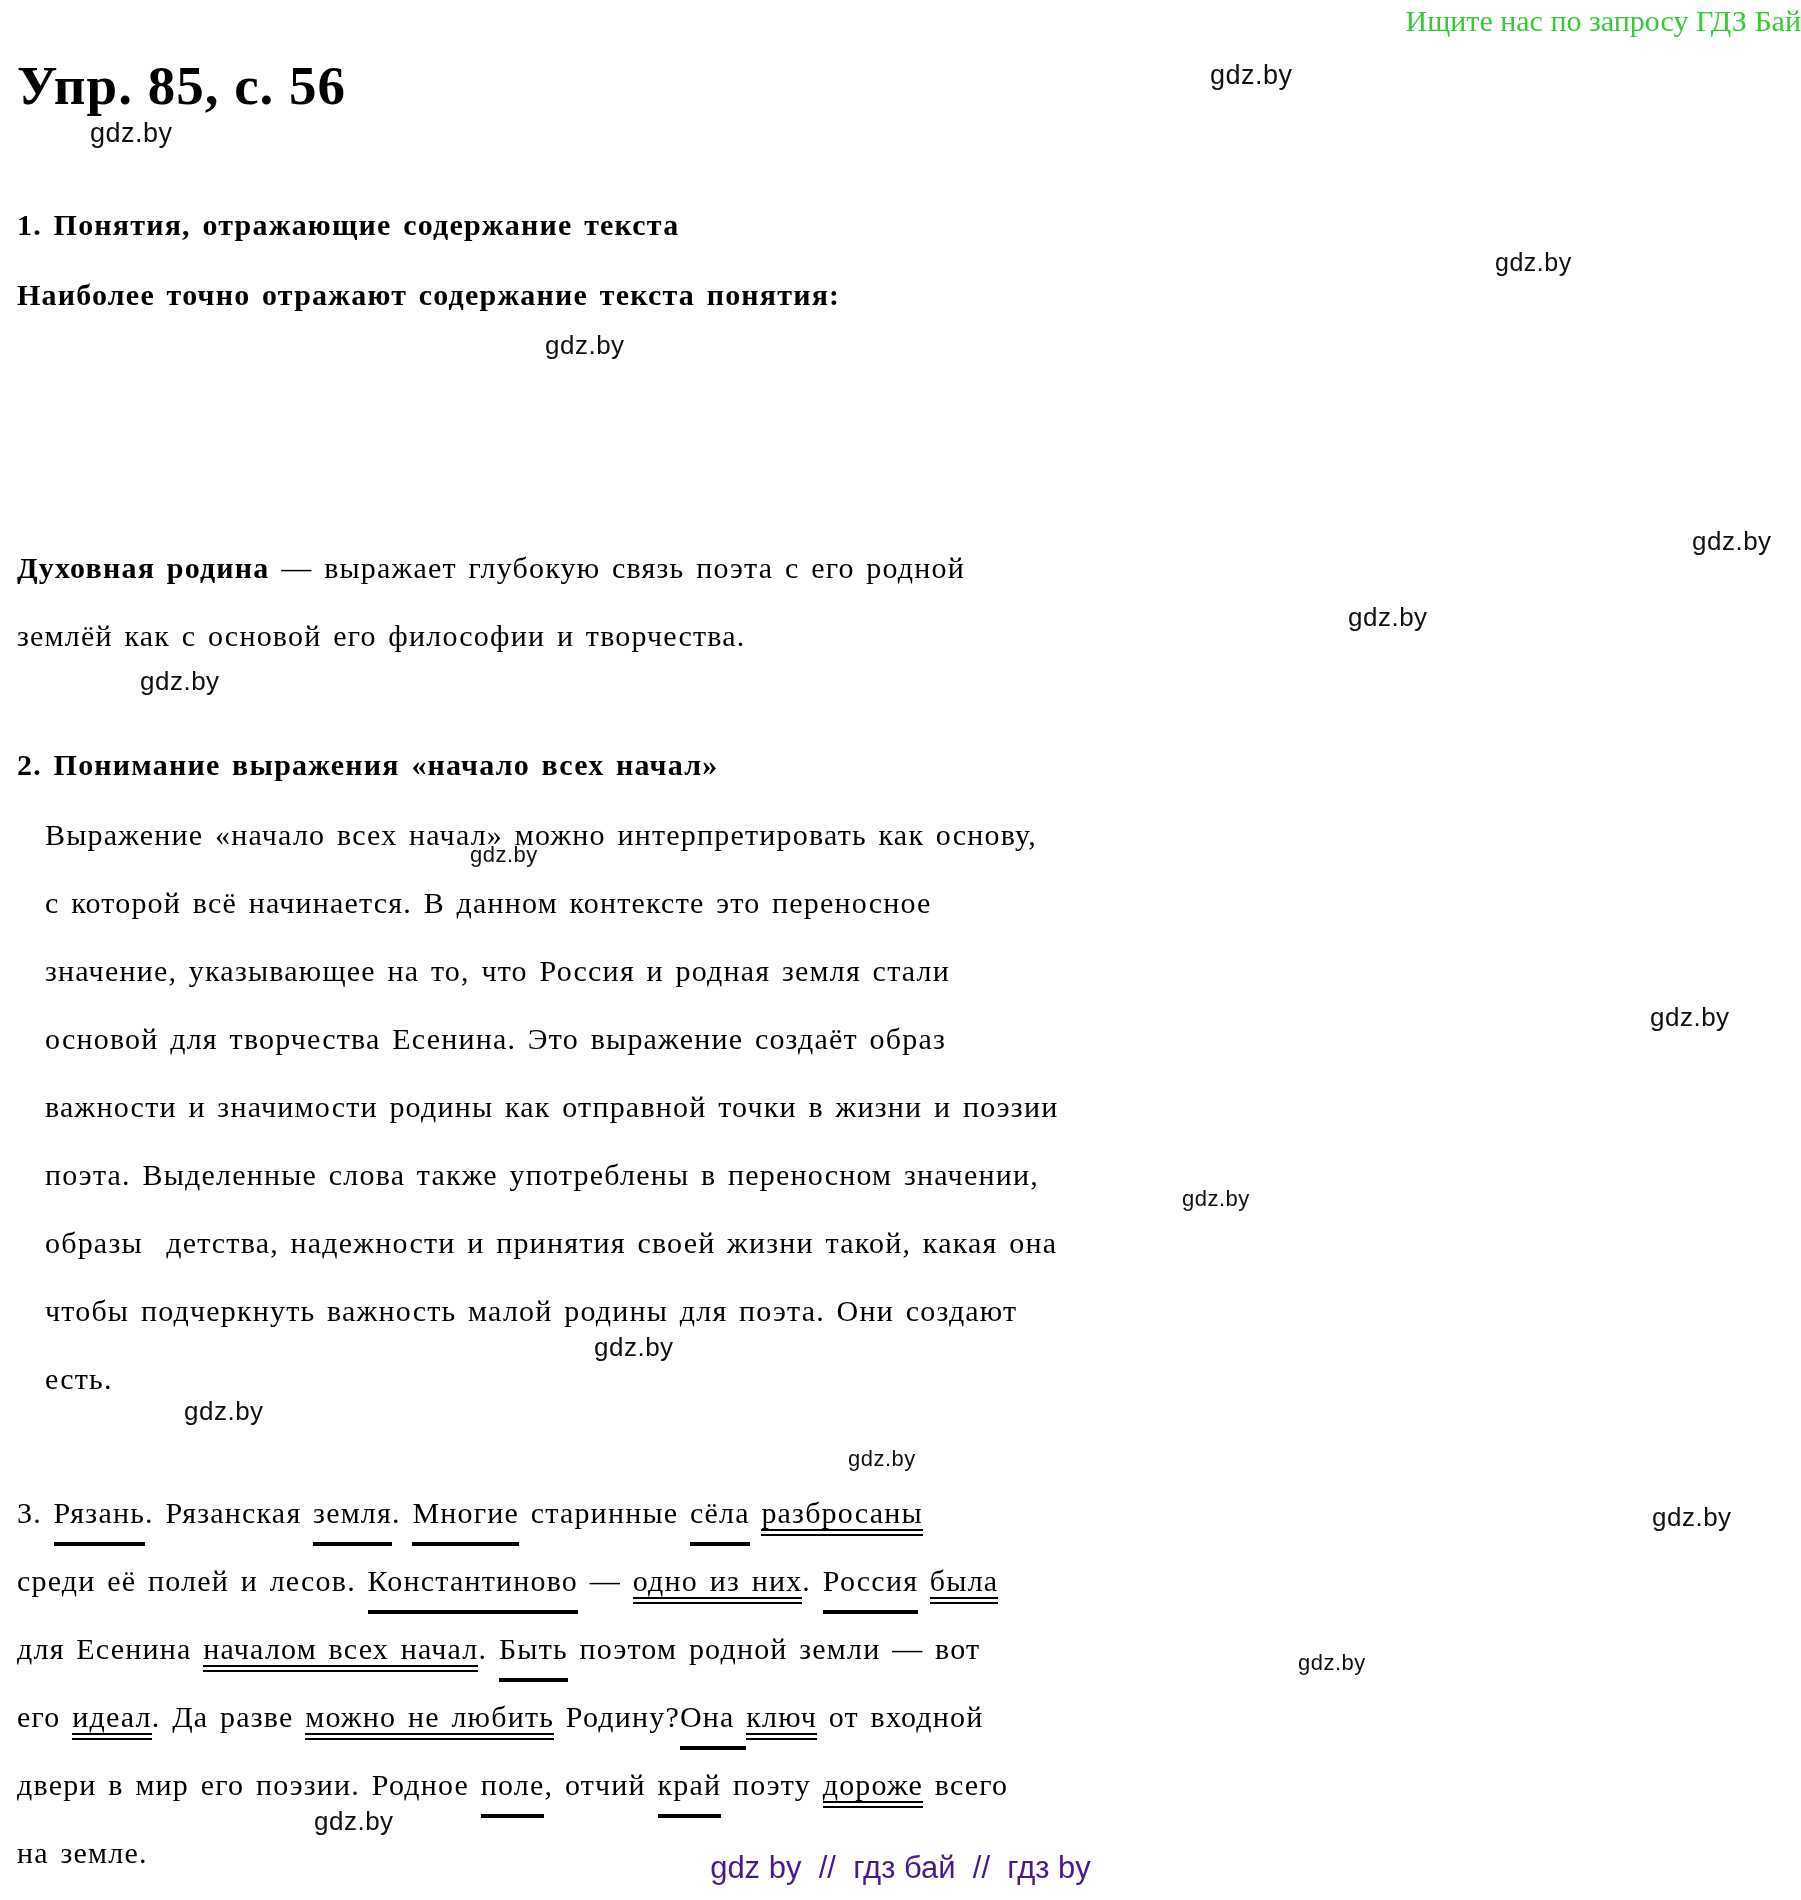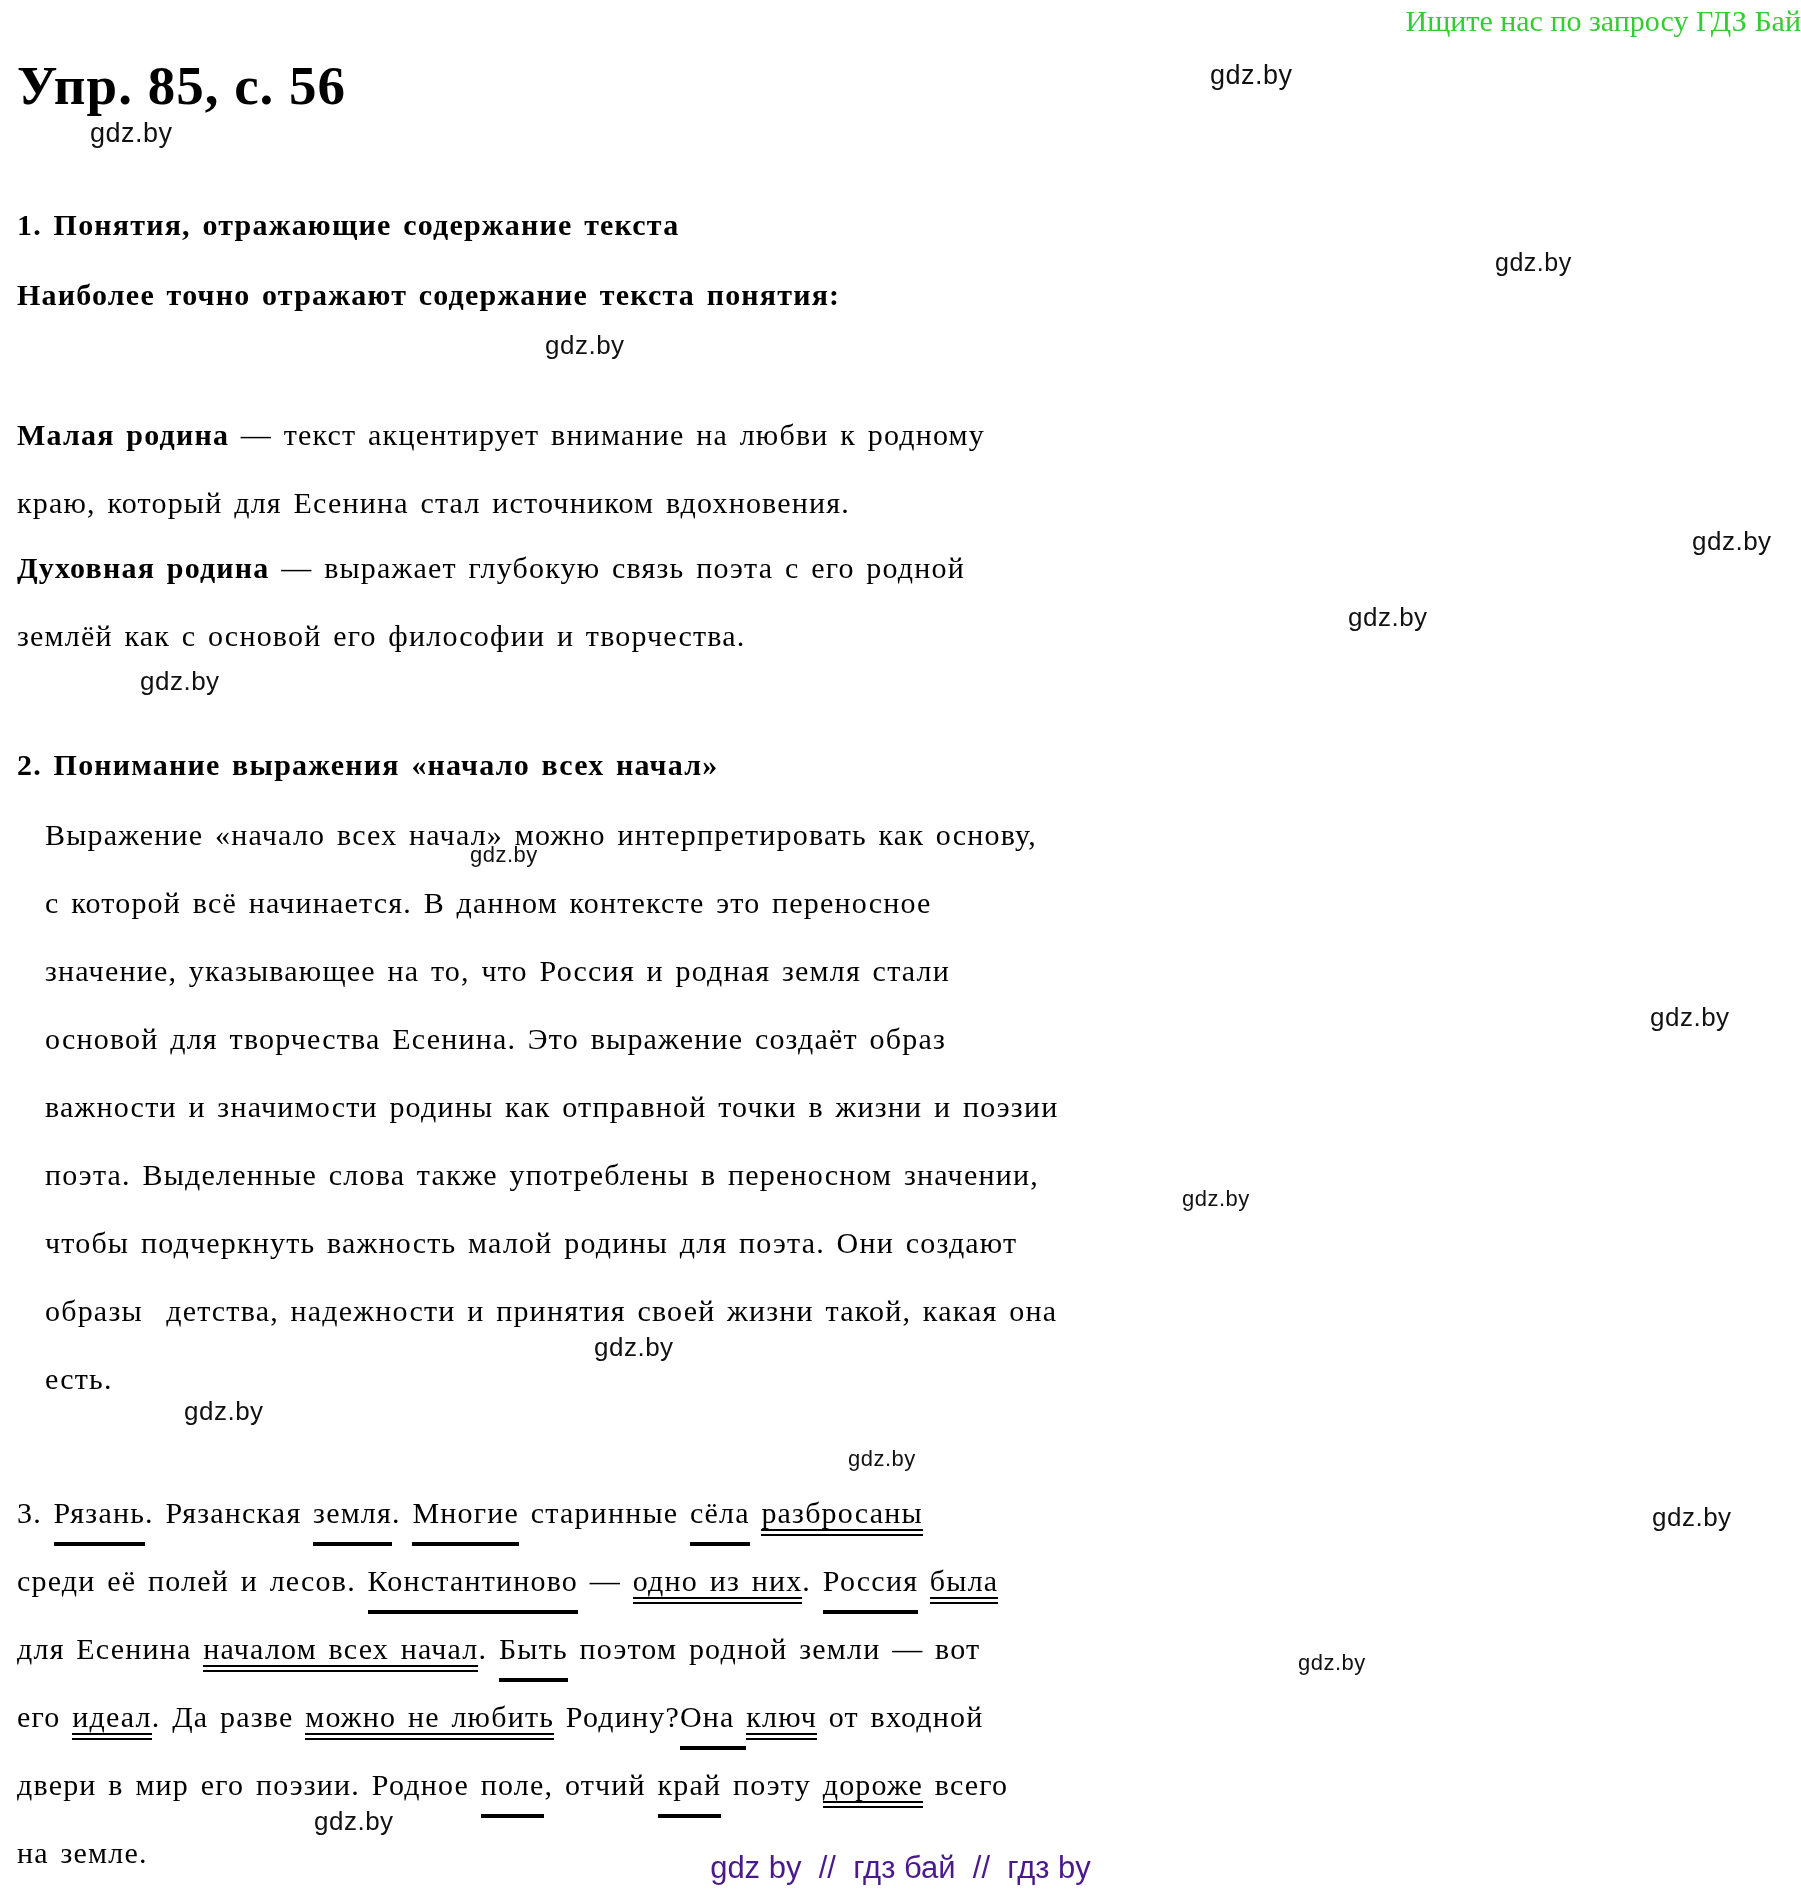--- a/index.html
+++ b/index.html
@@ -80,40 +80,36 @@
     <span class="wm" style="left: 848px; top: 1446px; font-size: 22px;">gdz.by</span>
     <span class="wm" style="left: 1652px; top: 1502px; font-size: 26px;">gdz.by</span>
     <span class="wm" style="left: 1298px; top: 1650px; font-size: 22px;">gdz.by</span>
     <span class="wm" style="left: 314px; top: 1806px; font-size: 26px;">gdz.by</span>
     <div class="block bold" style="top: 194px;">
       <div class="line"><span>1. Понятия, отражающие содержание текста</span></div>
     </div>
     <div class="block bold" style="top: 264px;">
       <div class="line"><span>Наиболее точно отражают содержание текста понятия:</span></div>
     </div>
-    <div class="block" style="top: 404px;">
-      <div class="line"><span class="b">Малая родина</span><span> — текст акцентирует внимание на любви к родному</span></div>
-      <div class="line"><span>краю, который для Есенина стал источником вдохновения.</span></div>
-    </div>
     <div class="block" style="top: 537px;">
       <div class="line"><span class="b">Духовная родина</span><span> — выражает глубокую связь поэта с его родной</span></div>
       <div class="line"><span>землёй как с основой его философии и творчества.</span></div>
     </div>
     <div class="block bold" style="top: 734px;">
       <div class="line"><span>2. Понимание выражения «начало всех начал»</span></div>
     </div>
     <div class="block" style="top: 804px; margin-left: 28px;">
       <div class="line"><span>Выражение «начало всех начал» можно интерпретировать как основу,</span></div>
       <div class="line"><span>с которой всё начинается. В данном контексте это переносное</span></div>
       <div class="line"><span>значение, указывающее на то, что Россия и родная земля стали</span></div>
       <div class="line"><span>основой для творчества Есенина. Это выражение создаёт образ</span></div>
       <div class="line"><span>важности и значимости родины как отправной точки в жизни и поэзии</span></div>
       <div class="line"><span>поэта. Выделенные слова также употреблены в переносном значении,</span></div>
+      <div class="line"><span>образы  детства, надежности и принятия своей жизни такой, какая она</span></div>
       <div class="line"><span>чтобы подчеркнуть важность малой родины для поэта. Они создают</span></div>
-      <div class="line"><span>образы  детства, надежности и принятия своей жизни такой, какая она</span></div>
       <div class="line"><span>есть.</span></div>
     </div>
     <div class="block" style="top: 1482px;">
       <div class="line"><span>3. </span><span class="u1">Рязань</span><span>. Рязанская </span><span class="u1">земля</span><span>. </span><span class="u1">Многие</span><span> старинные </span><span class="u1">сёла</span><span> </span><span class="u2">разбросаны</span></div>
       <div class="line"><span>среди её полей и лесов. </span><span class="u1">Константиново</span><span> — </span><span class="u2">одно из них</span><span>. </span><span class="u1">Россия</span><span> </span><span class="u2">была</span></div>
       <div class="line"><span>для Есенина </span><span class="u2">началом всех начал</span><span>. </span><span class="u1">Быть</span><span> поэтом родной земли — вот</span></div>
       <div class="line"><span>его </span><span class="u2">идеал</span><span>. Да разве </span><span class="u2">можно не любить</span><span> Родину?</span><span class="u1">Она </span><span class="u2">ключ</span><span> от входной</span></div>
       <div class="line"><span>двери в мир его поэзии. Родное </span><span class="u1">поле</span><span>, отчий </span><span class="u1">край</span><span> поэту </span><span class="u2">дороже</span><span> всего</span></div>
       <div class="line"><span>на земле.</span></div>
     </div>

